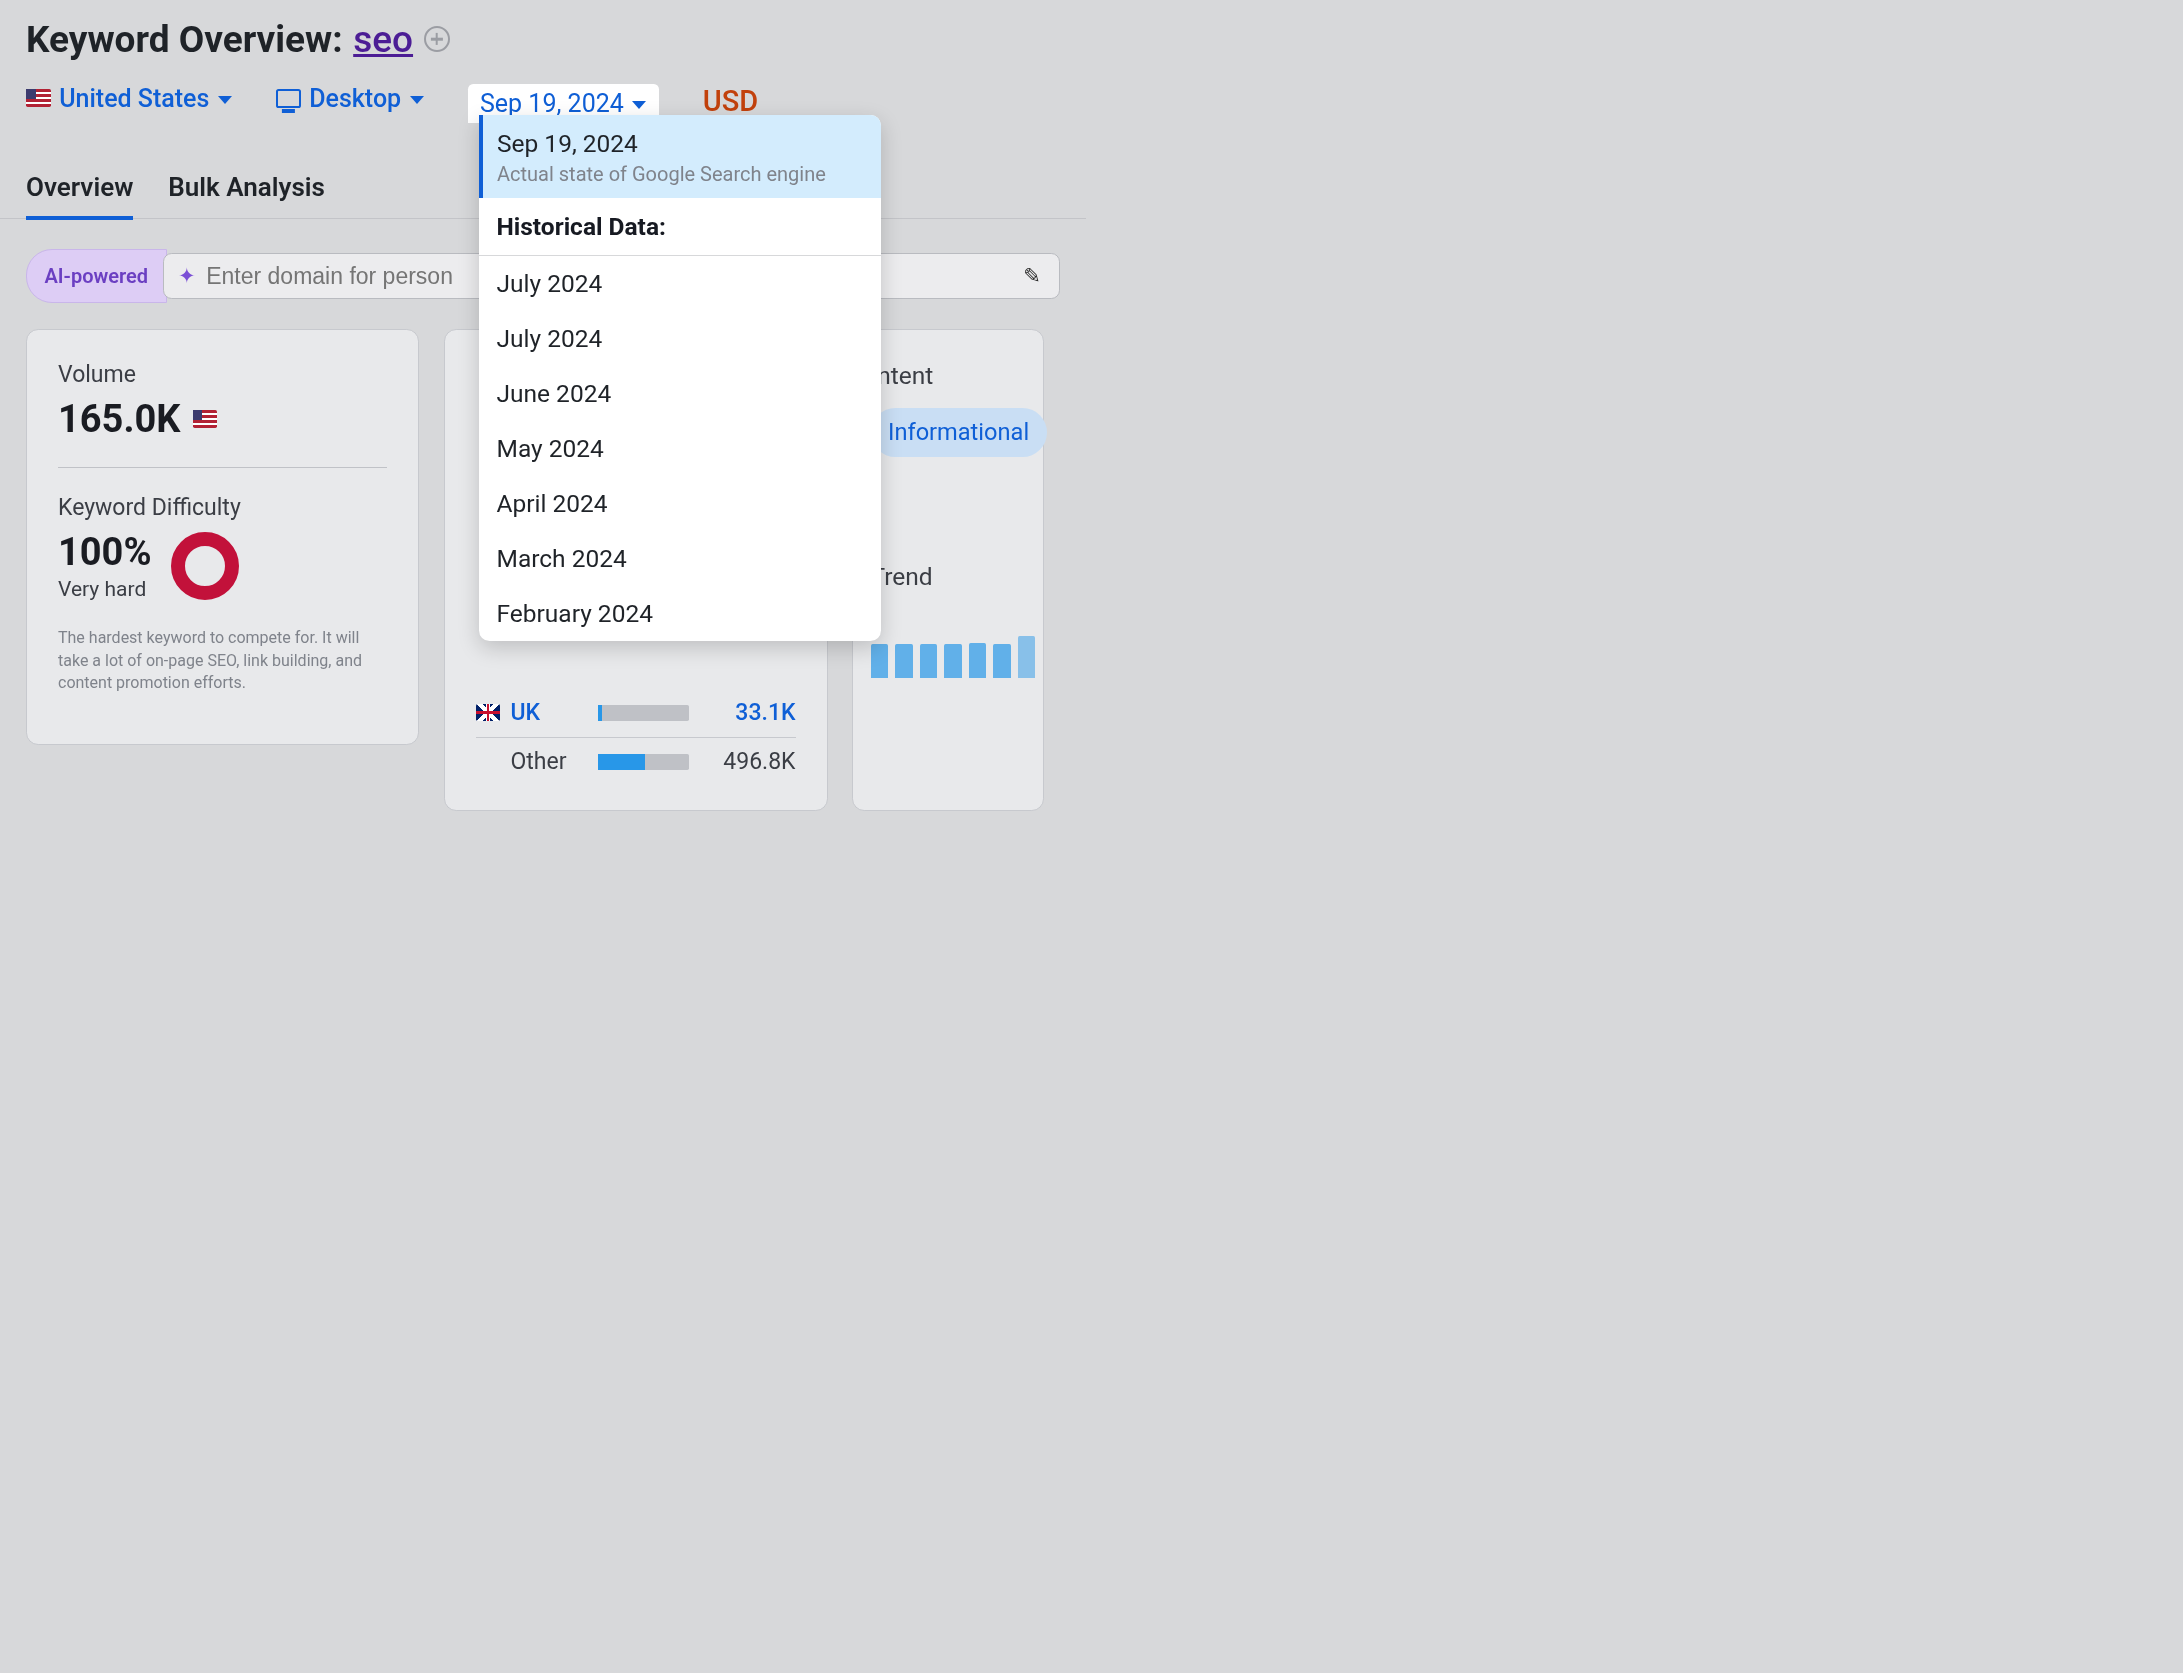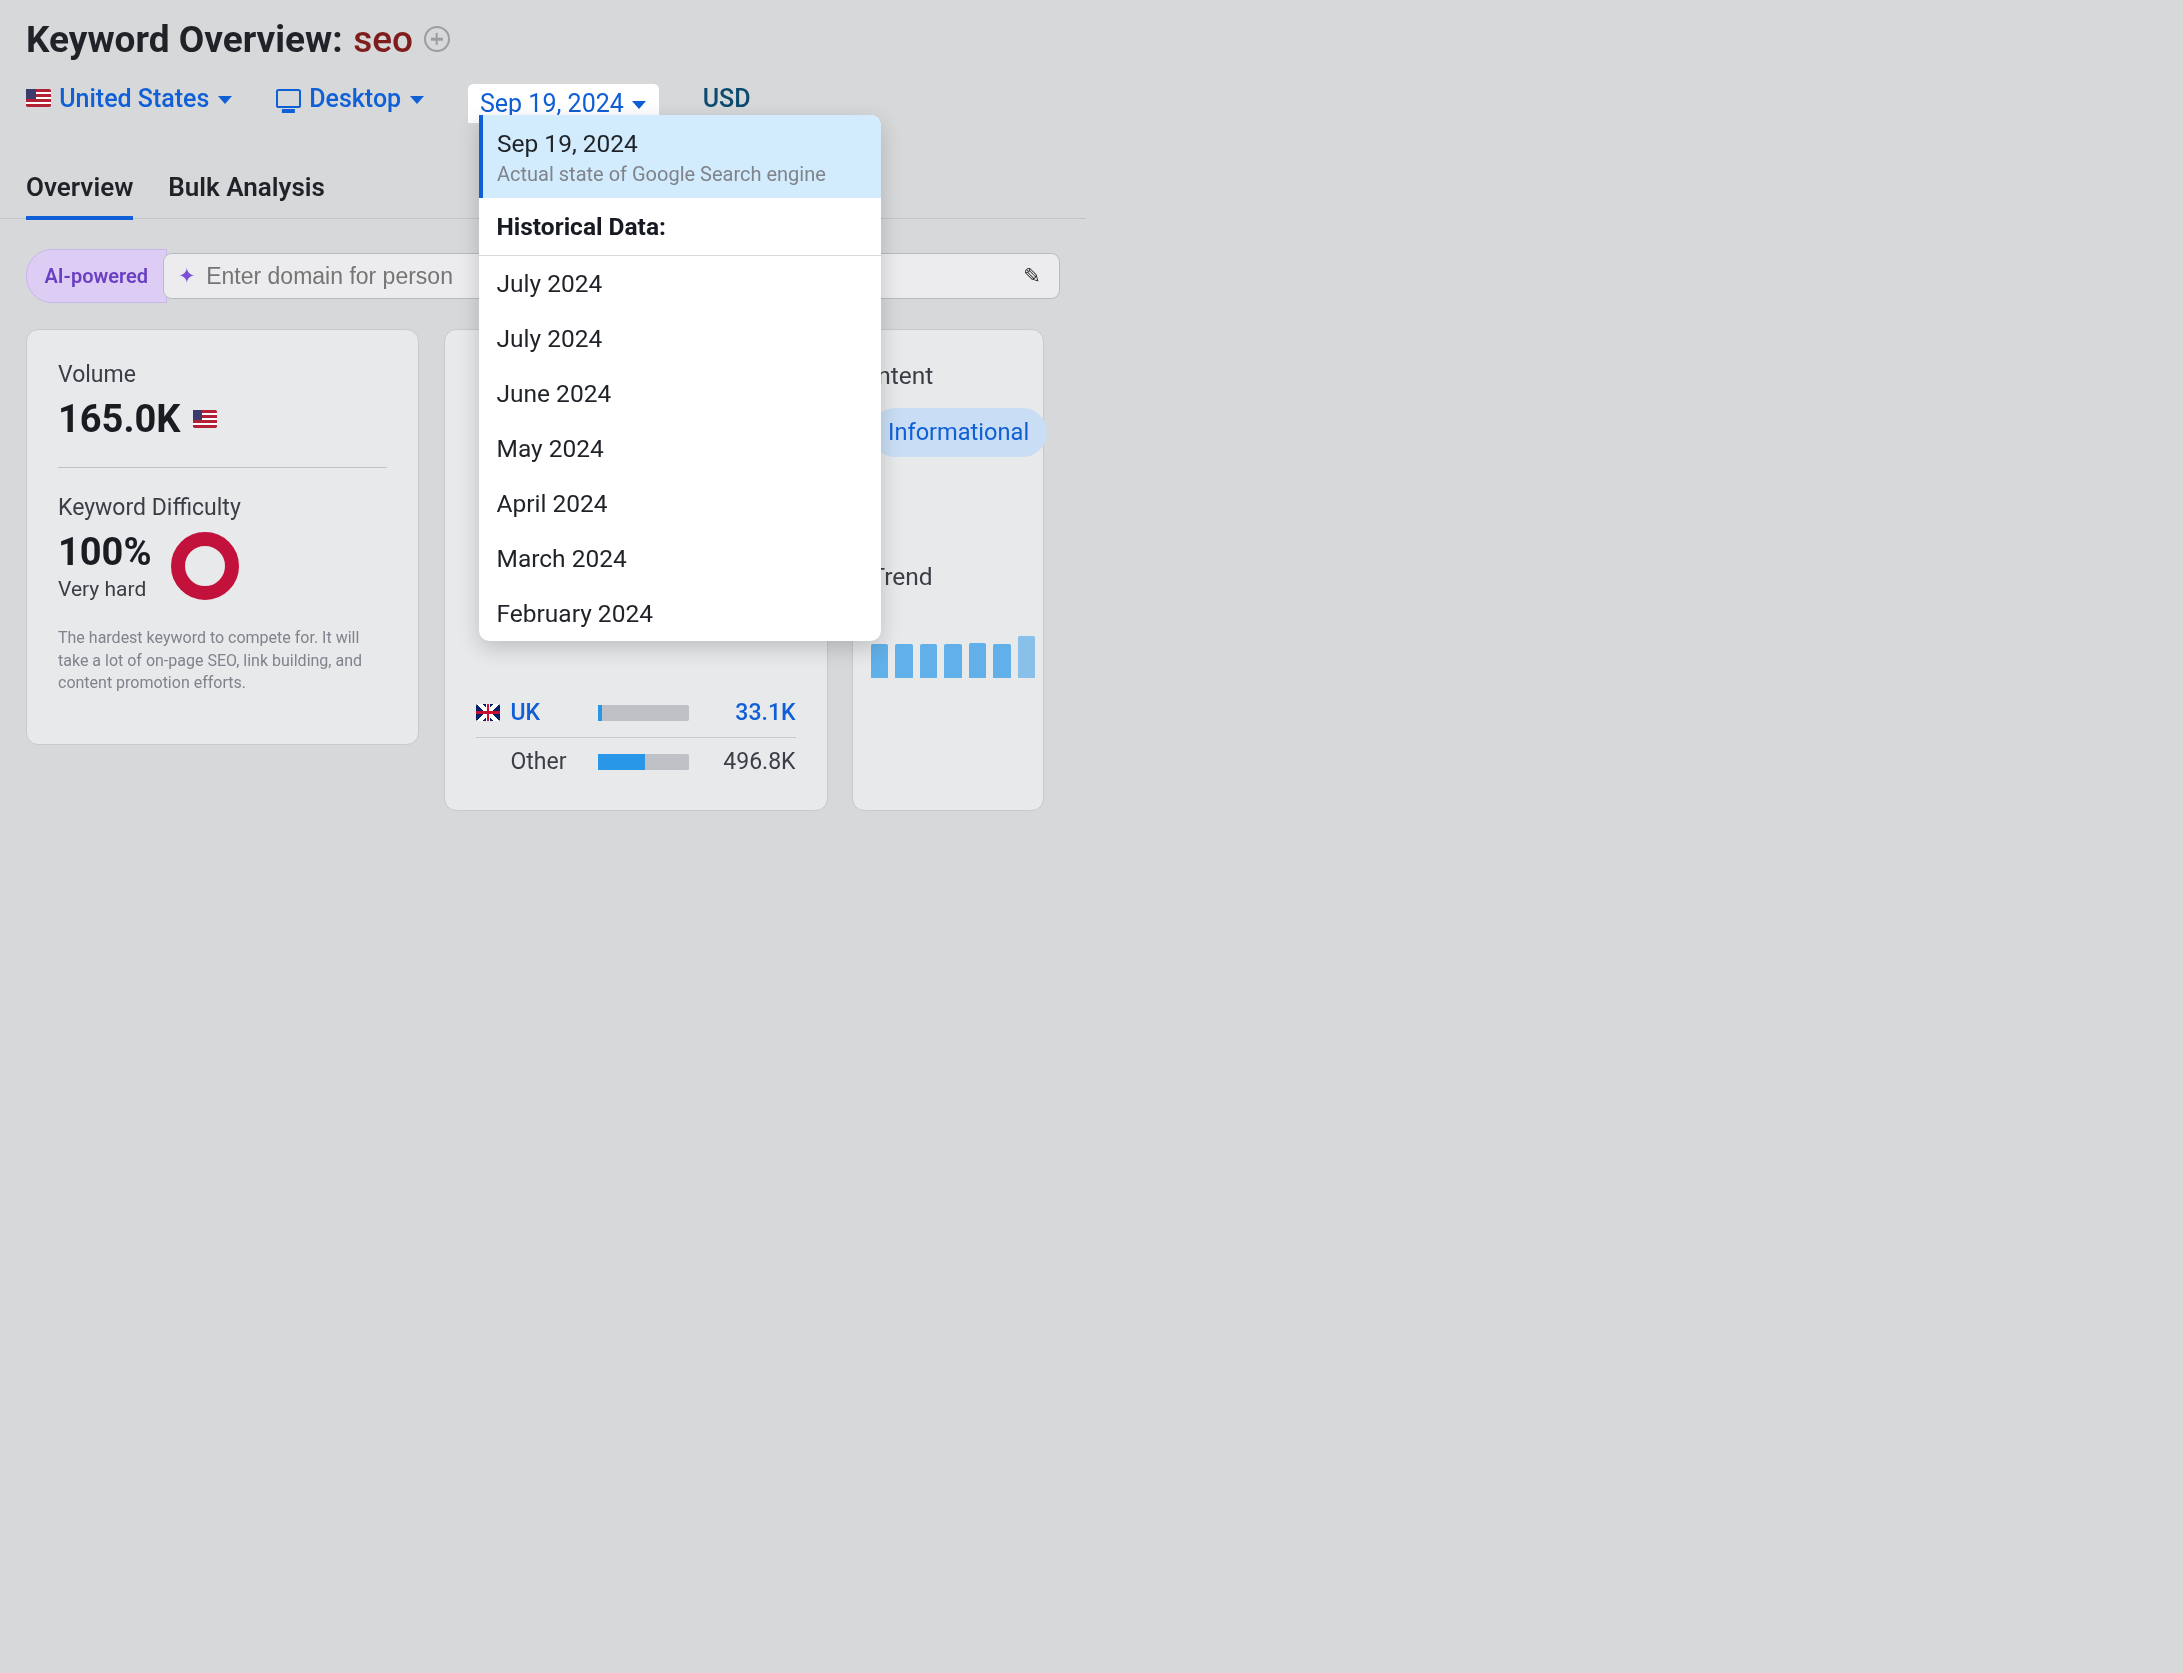--- a/index.html
+++ b/index.html
@@ -22,21 +22,22 @@
     margin-bottom: 23px;
   }
   .title-label {
     font-size: 37px;
     font-weight: 700;
     color: #1f2328;
   }
   .title-keyword {
     font-size: 37px;
     font-weight: 500;
-    color: #7f1d1d;
+    color: #4c1d95;
+    text-decoration: underline;
   }
   .plus-circle {
     width: 26px;
     height: 26px;
     border: 2.6px solid #9b9da3;
     border-radius: 50%;
     position: relative;
   }
   .plus-circle::before, .plus-circle::after {
     content: "";
@@ -134,22 +135,22 @@
   }
   .desktop-icon::after {
     content: "";
     position: absolute;
     bottom: -7px; left: 50%;
     transform: translateX(-50%);
     width: 12.2px; height: 3.5px;
     background: #0f5fd6;
   }
   .currency {
-    color: #0c4a6e;
-    font-size: 25px;
+    color: #c2410c;
+    font-size: 29px;
     font-weight: 500;
   }
   .tabs-row {
     display: flex;
     gap: 35px;
     margin-top: 49px;
     padding: 0 26px;
     border-bottom: 1.7px solid #c3c4c8;
   }
   .tab {

